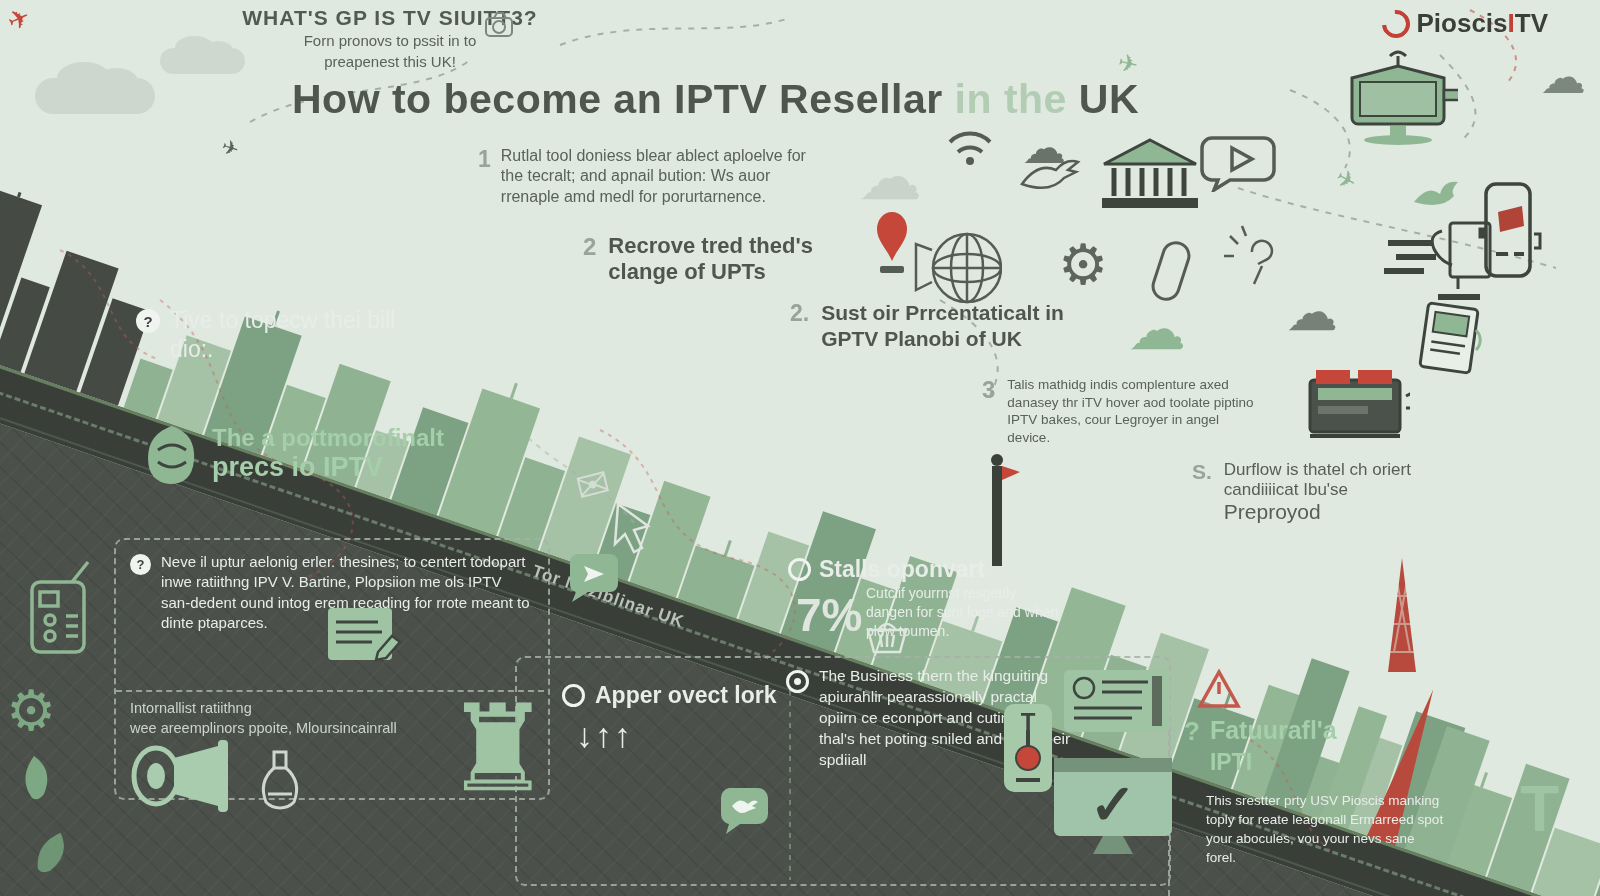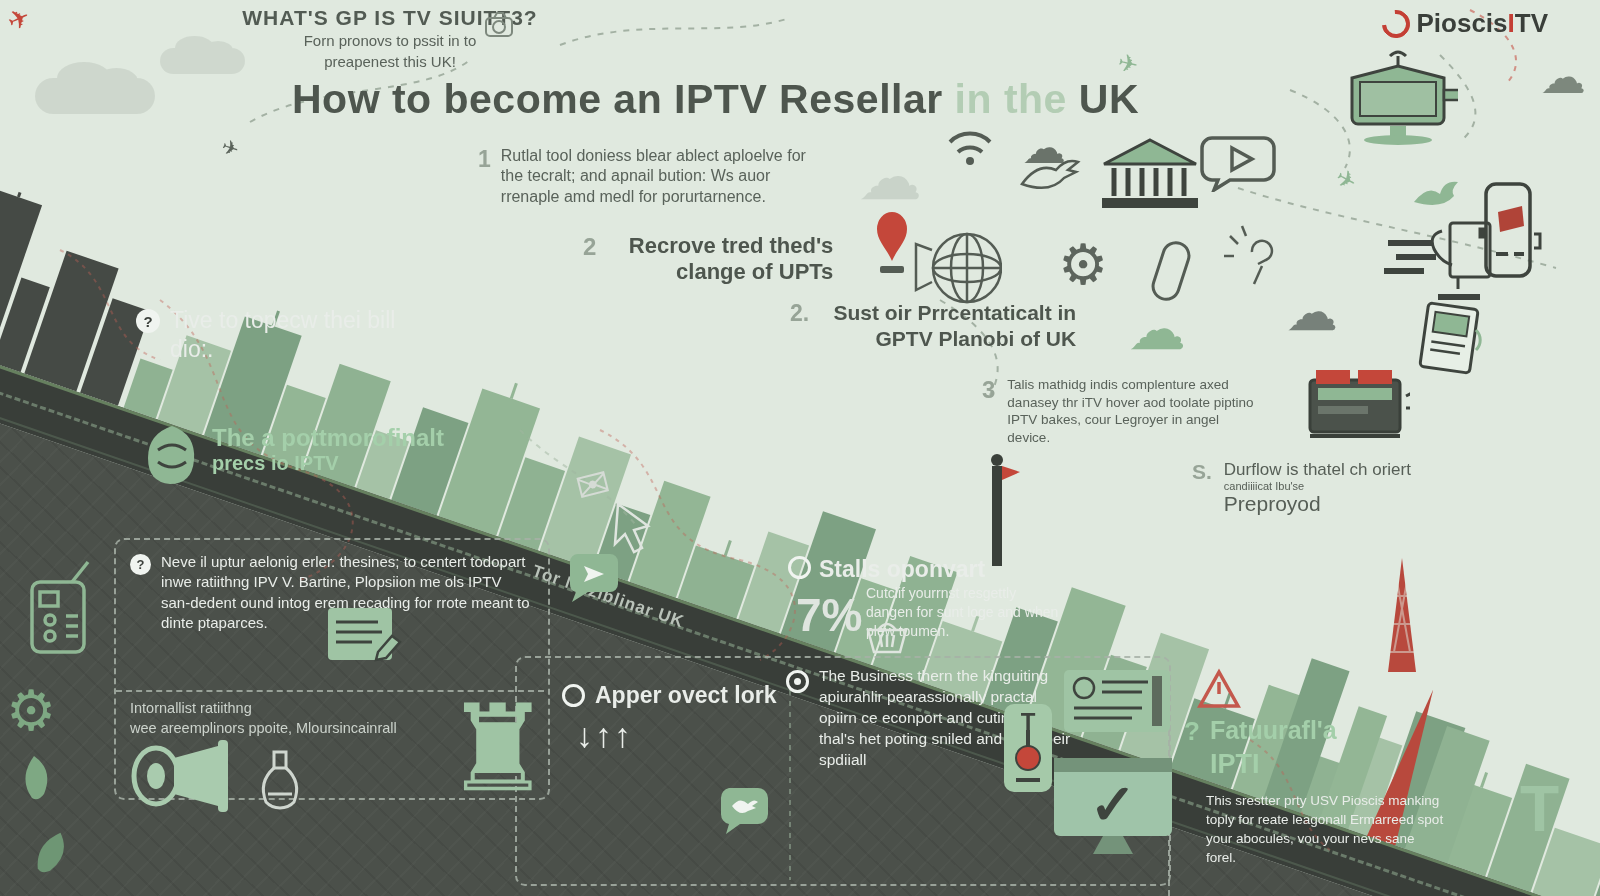--- a/index.html
+++ b/index.html
@@ -23,21 +23,21 @@
   .tagline .t1{font-size:21px;font-weight:bold;letter-spacing:1px;color:#525b53;}
   .tagline .t2{font-size:15px;margin-top:2px;line-height:1.25;}
   #main-title{font-size:41px;font-weight:bold;color:#4e564e;letter-spacing:.5px;white-space:nowrap;}
   #main-title .accent{color:#b3cdb4;}
   #logo{display:flex;align-items:center;gap:6px;font-size:26px;font-weight:bold;color:#3a3f3a;}
   #logo .swoosh{width:20px;height:20px;border:4px solid #c43f35;border-left-color:transparent;border-radius:50%;transform:rotate(40deg);}
   #logo .red{color:#c43f35;}
 
   .stepnum{font-weight:bold;color:#97a497;}
   .stepbody{color:#59625a;}
-  .stephead{font-weight:bold;color:#4e564e;text-align:right;}
+  .stephead{font-weight:bold;color:#4e564e;}
 
   .darktext{color:#e9ede9;}
   .greenhead{font-weight:bold;color:#a4cfaa;}
   .ring{display:inline-block;width:17px;height:17px;border:3px solid #f0f4f0;border-radius:50%;}
   .dotring{position:relative;}
   .dotring::after{content:"";position:absolute;left:5px;top:5px;width:7px;height:7px;background:#f0f4f0;border-radius:50%;}
   .whitecircle{display:inline-flex;align-items:center;justify-content:center;width:24px;height:24px;background:#f0f4f0;border-radius:50%;color:#3c413c;font-weight:bold;font-size:15px;}
 
   .dashbox{border:2px dashed #a7b1a7;border-radius:10px;opacity:.85;}
   .vdash{border-left:2px dashed #a7b1a7;opacity:.85;}
@@ -197,21 +197,21 @@
 
   <div class="abs" style="left:982px;top:376px;display:flex;gap:12px">
     <div class="stepnum" style="font-size:24px">3</div>
     <div class="stepbody" style="width:255px;font-size:13.5px;line-height:1.3">Talis mathidg indis complenture axed danasey thr iTV hover aod toolate piptino IPTV bakes, cour Legroyer in angel device.</div>
   </div>
 
   <div class="abs" style="left:1192px;top:460px;display:flex;gap:12px">
     <div class="stepnum" style="font-size:21px">S.</div>
     <div style="color:#565e56">
       <div style="font-size:17px">Durflow is thatel ch oriert</div>
-      <div style="font-size:11px">candiiiicat Ibu'se</div>
+      <div style="font-size:17px">candiiiicat Ibu'se</div>
       <div style="font-size:21px">Preproyod</div>
     </div>
   </div>
 
   <div class="abs" style="left:858px;top:140px;font-size:64px;color:#c9d3c9">☁</div>
   <div class="abs" style="left:1022px;top:122px;font-size:44px;color:#6a736a">☁</div>
   <div class="abs" style="left:1540px;top:50px;font-size:46px;color:#7d887d">☁</div>
   <div class="abs" style="left:1128px;top:295px;font-size:58px;color:#8fb794">☁</div>
   <div class="abs" style="left:1286px;top:282px;font-size:52px;color:#77817a">☁</div>
 
@@ -350,35 +350,35 @@
   <div class="abs" style="left:146px;top:424px;display:flex;gap:14px;align-items:flex-start">
     <svg width="52" height="62">
       <path d="M26,2 q24,8 22,34 q-2,24 -24,24 q-22,-2 -22,-26 q0,-24 24,-32 z" fill="#8fb794"></path>
       <g fill="none" stroke="#3e443e" stroke-width="3">
           <path d="M12,26 q14,-10 28,0"></path>
           <path d="M12,38 q14,10 28,0"></path>
         </g>
     </svg>
     <div>
       <div class="greenhead" style="font-size:24px">The a pottmorofinalt</div>
-      <div class="greenhead" style="font-size:20px">precs io IPTV</div>
+      <div class="greenhead" style="font-size:27px">precs io IPTV</div>
     </div>
   </div>
 
   <div class="abs" style="left:130px;top:552px;display:flex;gap:10px">
     <span class="whitecircle" style="width:21px;height:21px;font-size:13px;margin-top:2px">?</span>
     <div class="darktext" style="width:372px;font-size:15px;line-height:1.35">Neve il uptur aelonig erler. thesines; to centert todopart inwe ratiithng IPV V. Bartine, Plopsiion me ols IPTV san-dedent ound intog erem recading for rrote meant to dinte ptaparces.</div>
   </div>
 
   <div class="abs" style="left:130px;top:698px;color:#ccd3cc;font-size:14.5px;line-height:1.4">
     <div>Intornallist ratiithng</div>
     <div>wee areemplinors ppoite, Mloursincainrall</div>
   </div>
 
-  <div class="abs" style="left:788px;top:556px;display:flex;gap:8px;align-items:flex-start">
+  <div class="abs" style="left:788px;top:556px;display:flex;gap:8px;align-items:center">
     <span class="ring"></span>
     <span class="darktext" style="font-size:23px;font-weight:bold">Stalls oponvart</span>
   </div>
   <div class="abs" style="left:796px;top:588px;font-size:46px;font-weight:bold;color:#dfe5df">7%</div>
   <div class="abs darktext" style="left:866px;top:584px;width:200px;font-size:14px;line-height:1.35">Cutclif yourrnst resgettly dangen for sunt loge and when plew toumen.</div>
 
   <div class="abs" style="left:562px;top:682px;display:flex;gap:10px;align-items:center">
     <span class="ring"></span>
     <span class="darktext" style="font-size:23px;font-weight:bold">Apper ovect lork</span>
   </div>
@@ -386,21 +386,21 @@
 
   <div class="abs" style="left:786px;top:666px;display:flex;gap:10px">
     <span class="ring dotring" style="margin-top:4px"></span>
     <div class="darktext" style="width:252px;font-size:15.5px;line-height:1.35">The Business thern the kinguiting apiurahlir pearassionally practal opiirn ce econport and cutinnision thal's het poting sniled and the typeir spdiiall</div>
   </div>
 
   <div class="abs" style="left:1184px;top:716px;display:flex;gap:10px">
     <span style="font-size:26px;font-weight:bold;color:#9fcda6">?</span>
     <div>
       <div class="greenhead" style="font-size:25px">Fatuurafl'a</div>
-      <div class="greenhead" style="font-size:27px;margin-top:4px">IPTI</div>
+      <div class="greenhead" style="font-size:23px;margin-top:4px">IPTI</div>
     </div>
   </div>
 
   <div class="abs darktext" style="left:1206px;top:792px;width:238px;font-size:13.5px;line-height:1.4">This srestter prty USV Pioscis manking toply for reate leagonall Ermarreed spot your abocules, vou your nevs sane forel.</div>
 
   <svg class="abs" style="left:22px;top:556px" width="80" height="104">
     <g fill="none" stroke="#8fb794" stroke-width="3.5">
       <rect x="10" y="26" width="52" height="70" rx="8"></rect>
       <line x1="50" y1="26" x2="66" y2="6"></line>
       <rect x="18" y="36" width="18" height="14"></rect>

